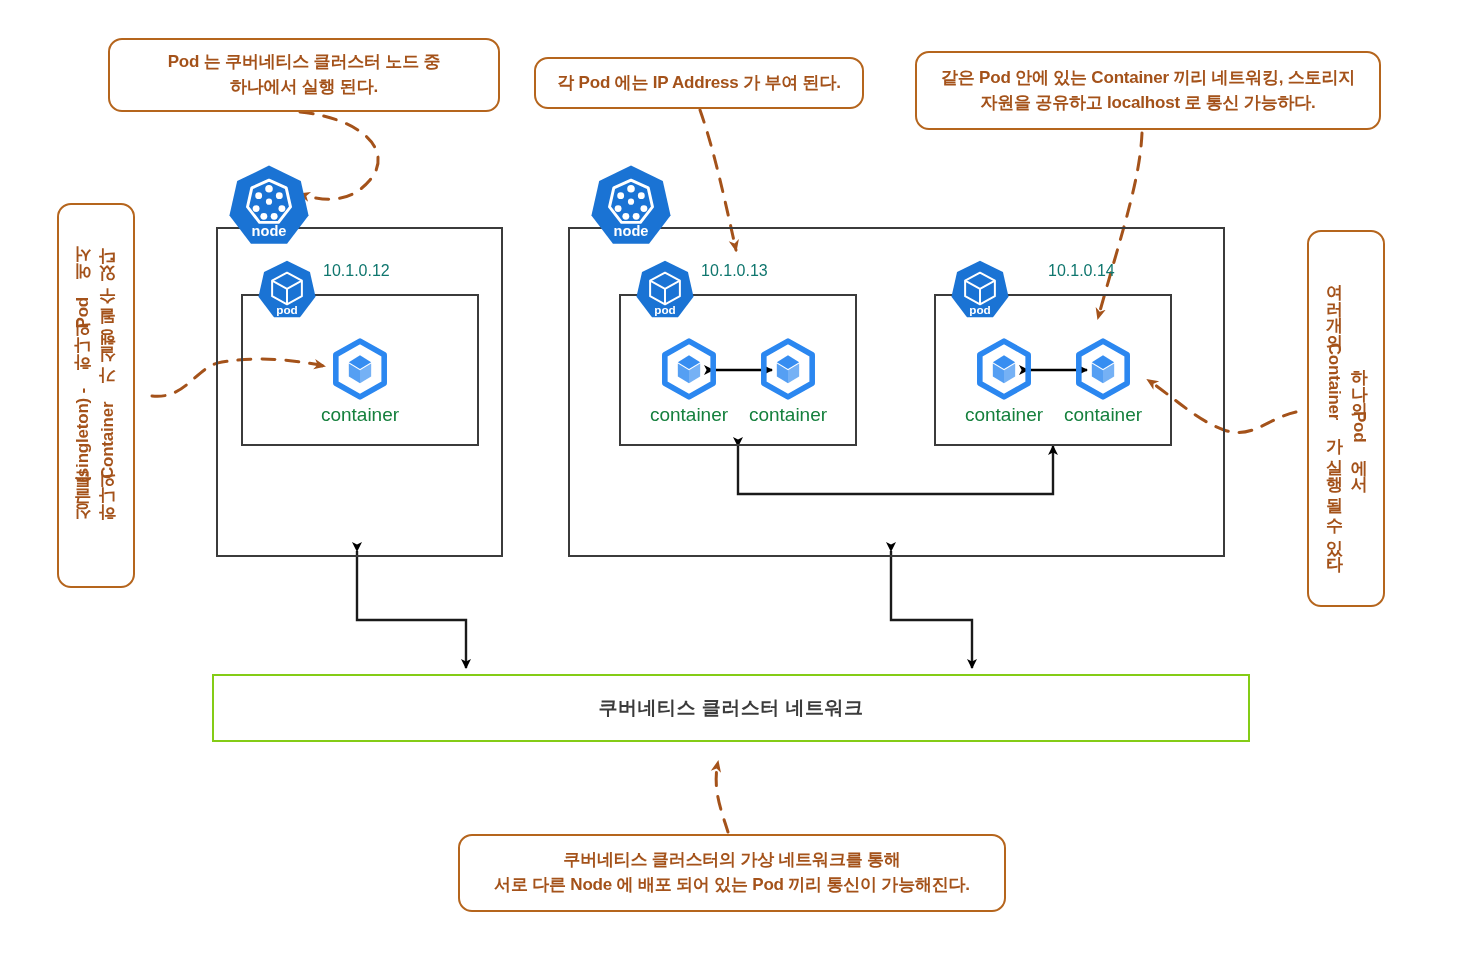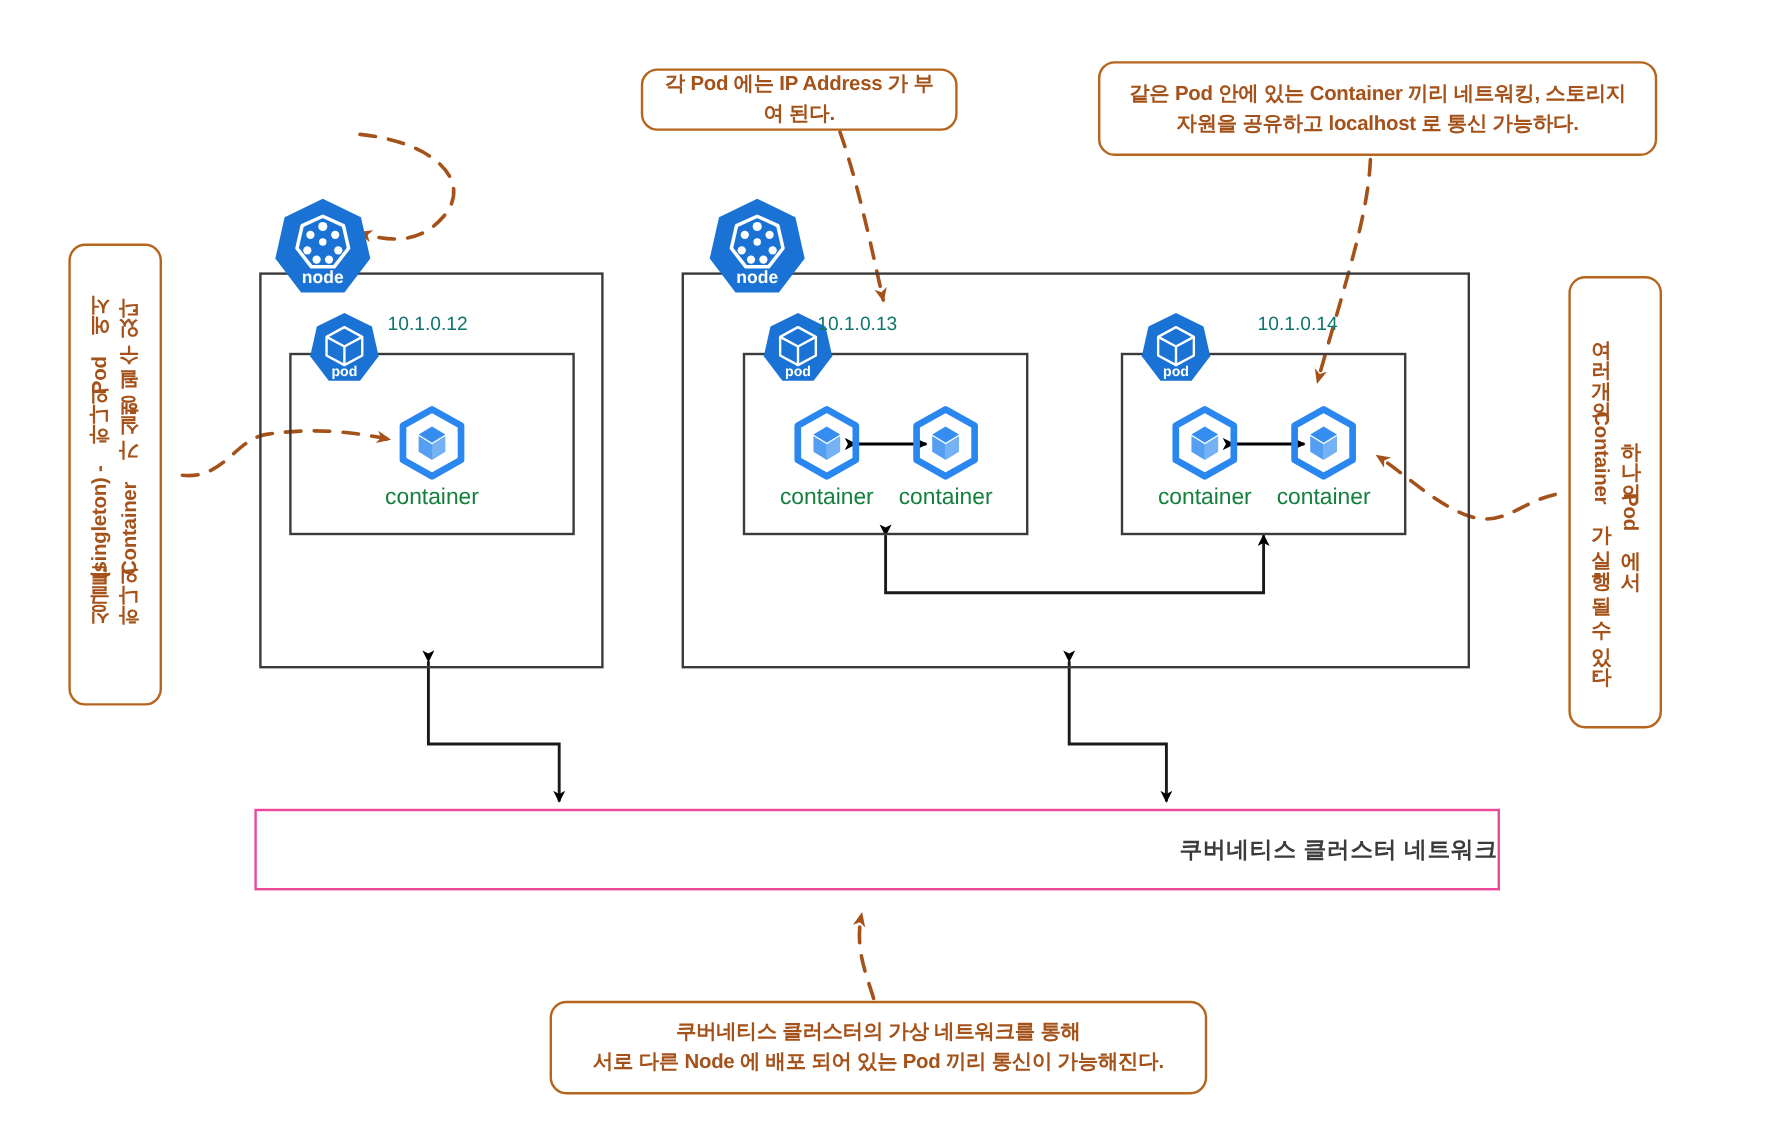--- a/index.html
+++ b/index.html
@@ -55,24 +55,24 @@
 
   
   .nodebox, .podbox, .netbox {
     position: absolute;
     box-sizing: border-box;
     background: transparent;
   }
   .nodebox { border: 2px solid #3b3b3b; }
   .podbox  { border: 2px solid #3b3b3b; }
   .netbox  {
-    border: 2px solid #ec4899;
+    border: 2px solid #84cc16;
     display: flex;
     align-items: center;
-    justify-content: flex-end;
+    justify-content: center;
   }
   .netbox-label {
     font-size: 19px;
     font-weight: bold;
     color: #3b3b3b;
     letter-spacing: 0.5px;
   }
 
   
   .k8s-badge {
@@ -159,22 +159,28 @@
 
     <g>
       <path d="M1296,412 C1268,418 1252,440 1224,430 C1196,420 1172,396 1148,380" fill="none" stroke="#a4521a" stroke-width="3" stroke-dasharray="13 11" stroke-linecap="round" marker-end="url(#arrO)"></path>
     </g>
 
     <g>
       <path d="M728,832 C722,812 712,790 718,762" fill="none" stroke="#a4521a" stroke-width="3" stroke-dasharray="13 11" stroke-linecap="round" marker-end="url(#arrO)"></path>
     </g>
   </svg>
 
-
-  <div class="callout" style="left:534px; top:57px; width:264px; height:52px; font-size:17px;">
+  <div class="callout" style="left:108px; top:38px; width:392px; height:74px; font-size:17px;">
+    <span>
+      <span>Pod 는 쿠버네티스 클러스터 노드 중</span>
+      <span>하나에서 실행 된다.</span>
+    </span>
+  </div>
+
+  <div class="callout" style="left:534px; top:57px; width:330px; height:52px; font-size:17px;">
     <span>각 Pod 에는 IP Address 가 부여 된다.</span>
   </div>
 
   <div class="callout" style="left:915px; top:51px; width:466px; height:79px; font-size:17px;align-items:center;">
     <span>
       <span>같은 Pod 안에 있는 Container 끼리 네트워킹, 스토리지</span>
       <span>자원을 공유하고 localhost 로 통신 가능하다.</span>
     </span>
   </div>
 
@@ -268,21 +274,21 @@
 
   <svg class="k8s-badge pod" viewBox="0 0 100 100" style="left:634px; top:259px;">
     <polygon points="50,3 87,21 96,61 71,94 29,94 4,61 13,21" fill="#1a73d4"></polygon>
     <g stroke="#ffffff" stroke-width="3.2" stroke-linejoin="round" fill="none">
       <polygon points="50,22 74,35 74,60 50,73 26,60 26,35"></polygon>
       <path d="M26,35 L50,48 L74,35 M50,48 L50,73"></path>
     </g>
     <text x="50" y="88" text-anchor="middle" fill="#ffffff" font-family="Liberation Sans, sans-serif" font-size="19" font-weight="bold">pod</text>
   </svg>
 
-  <div class="ip-label" style="left:681px; top:262px;text-align:center;">10.1.0.13</div>
+  <div class="ip-label" style="left:701px; top:262px;text-align:center;">10.1.0.13</div>
 
   <div class="container-unit" style="left:641px; top:338px;">
     <svg class="glyph" viewBox="0 0 100 100">
       <polygon points="50,5 89,27 89,73 50,95 11,73 11,27" fill="none" stroke="#2b87f0" stroke-width="9" stroke-linejoin="round"></polygon>
       <g fill="#2b87f0">
         <polygon points="50,28 68,39 50,50 32,39" opacity="0.95"></polygon>
         <polygon points="32,41 50,52 50,73 32,62" opacity="0.8"></polygon>
         <polygon points="68,41 68,62 50,73 50,52" opacity="0.65"></polygon>
       </g>
     </svg>

